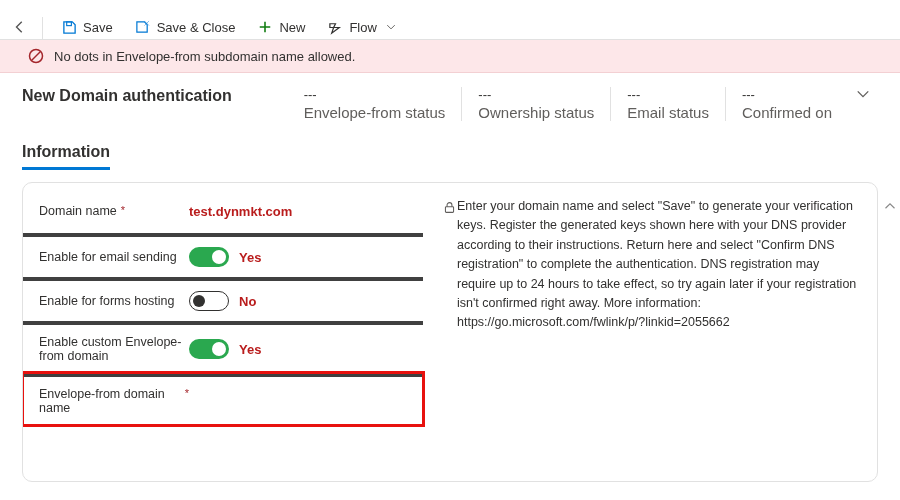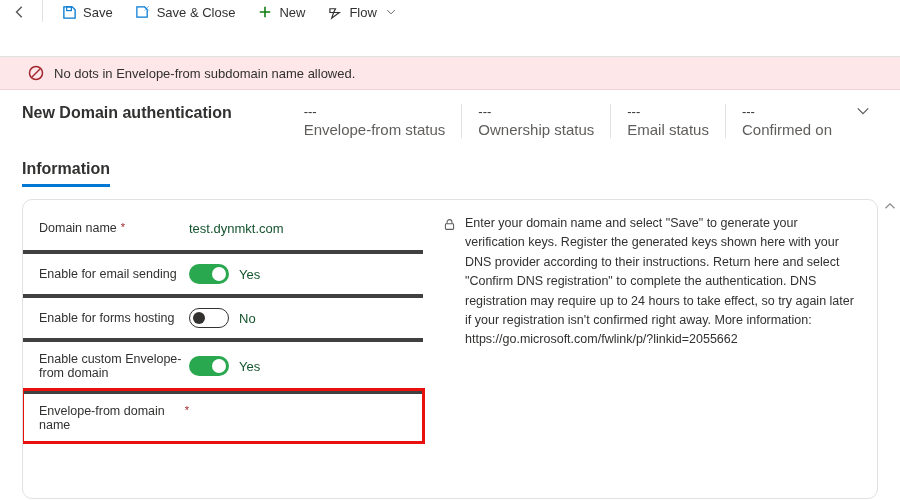--- a/index.html
+++ b/index.html
@@ -1,17 +1,17 @@
 <!DOCTYPE html>
 <html><head>
 <meta charset="utf-8">
 <style>
   * { box-sizing: border-box; margin: 0; padding: 0; }
   body { font-family: "Segoe UI", Arial, sans-serif; font-size: 13px; color: #323130; background: #fff; width: 900px; height: 500px; overflow: hidden; }
-  .toolbar { display: flex; align-items: flex-start; height: 57px; border-bottom: 1px solid #e1e1e1; padding: 0 8px; gap: 6px; }
+  .toolbar { display: flex; align-items: flex-end; height: 40px; border-bottom: 1px solid #e1e1e1; padding: 0 8px; gap: 6px; }
   .toolbar .back { width: 24px; height: 24px; display: flex; align-items: center; justify-content: center; cursor: pointer; }
   .toolbar .sep { width: 1px; height: 22px; background: #e1e1e1; margin: 0 4px; }
   .tbtn { display: flex; align-items: center; gap: 6px; padding: 4px 8px; cursor: pointer; border-radius: 2px; }
   .tbtn .lbl { font-size: 13px; }
   .icon { display: inline-flex; width: 16px; height: 16px; align-items: center; justify-content: center; }
   .error-banner { background: #fde7e9; display: flex; align-items: center; padding: 8px 28px; gap: 10px; font-size: 13px; border-bottom: 1px solid #f3d0d3; }
   .header { display: flex; align-items: flex-start; padding: 14px 22px 10px 22px; }
   .title { font-size: 16px; font-weight: 600; flex: 0 0 auto; }
   .status-group { margin-left: auto; display: flex; align-items: flex-start; }
   .status-item { padding: 0 16px; border-left: 1px solid #e1e1e1; min-width: 80px; }
@@ -19,29 +19,29 @@
   .status-item .val { font-size: 13px; color: #323130; }
   .status-item .lbl { font-size: 15px; color: #605e5c; margin-top: 2px; text-align: center; }
   .chev { width: 30px; display: flex; align-items: center; justify-content: center; cursor: pointer; }
   .section-title { font-size: 16px; font-weight: 700; margin: 12px 22px 0 22px; padding-bottom: 6px; display: inline-block; border-bottom: 3px solid #0078d4; }
   .panel-wrap { margin: 12px 22px 0 22px; border: 1px solid #e1e1e1; border-radius: 10px; display: flex; height: 300px; overflow: hidden; }
   .form-col { width: 400px; padding: 6px 0; }
   .row { display: flex; align-items: center; padding: 10px 16px; border-top: 4px solid #404040; min-height: 44px; }
   .row:first-child { border-top: none; }
   .row .flabel { width: 150px; font-size: 12.5px; color: #323130; display:flex; align-items:flex-start; gap:4px;}
   .req { color: #a4262c; font-size: 11px; }
-  .fval { font-size: 13px; font-weight: 400; color: #14532d; display:flex; align-items:center; gap:10px;}
+  .fval { font-size: 13px; font-weight: 700; color: #b91c1c; display:flex; align-items:center; gap:10px;}
   .toggle { width: 40px; height: 20px; border-radius: 10px; position: relative; cursor: pointer; }
   .toggle.on { background: #2aa84f; }
   .toggle.off { background: #fff; border:1px solid #323130; }
   .toggle .knob { width: 14px; height: 14px; border-radius: 50%; background: #fff; position: absolute; top: 3px; }
   .toggle.on .knob { right: 3px; }
   .toggle.off .knob { left: 3px; background:#323130; width:12px; height:12px; top:3px;}
   .highlight { outline: 3px solid #e8110e; outline-offset: -1px; }
-  .info-col { flex: 1; padding: 14px 18px; font-size: 12.5px; color: #323130; display: flex; gap:8px; }
+  .info-col { flex: 1; padding: 14px 18px; font-size: 12.5px; color: #323130; display: flex; gap:0; }
   .info-col .txt { line-height: 1.55; }
   .link { color: #323130; }
   .scroll-arrow { position:absolute; right:4px; top:200px; color:#888; font-size:12px;}
 </style>
 </head>
 <body>
 
 <div class="toolbar">
   <div class="back">
     <span class="icon">

